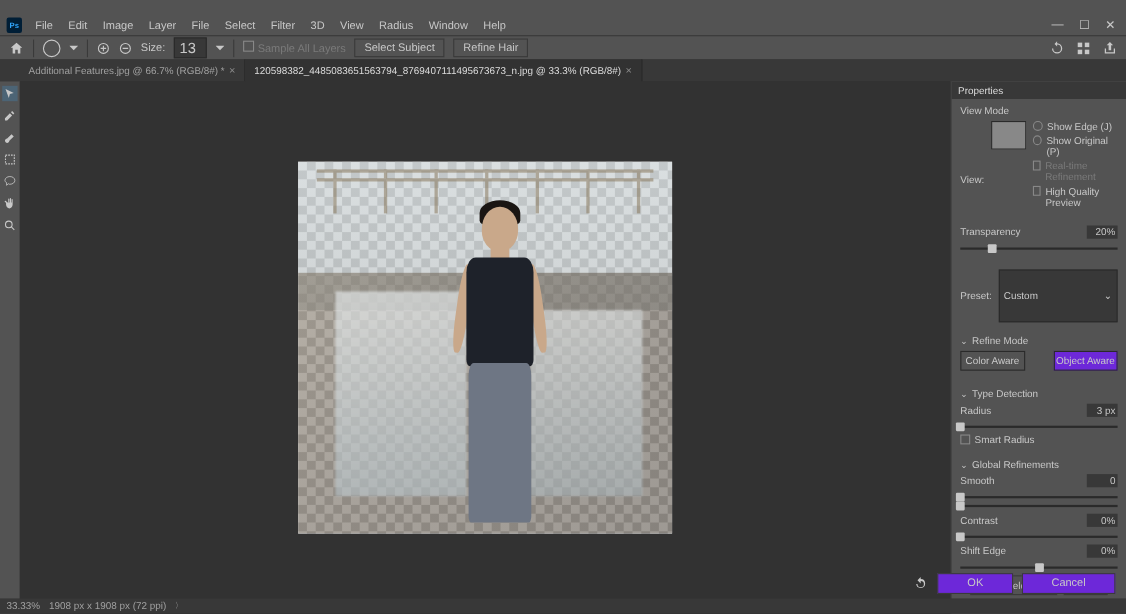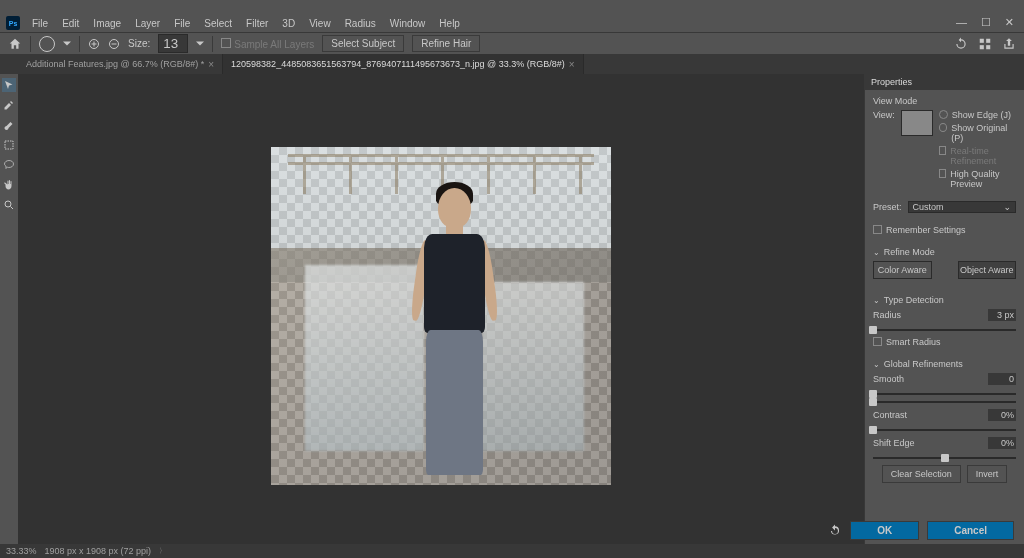--- a/index.html
+++ b/index.html
@@ -65,31 +65,31 @@
 .radio-row, .check-row { display: flex; align-items: flex-start; gap: 4px; cursor: pointer; }
 .radio-row.disabled { color: #7a7a7a; }
 .radio { width: 9px; height: 9px; border: 1px solid #888; border-radius: 50%; }
 .check { width: 9px; height: 9px; border: 1px solid #888; }
 .slider-row { display: flex; align-items: center; gap: 6px; margin: 4px 0 8px; }
 .slider-row .sl-label { flex: 1; }
 .slider-row .sl-value { width: 28px; text-align: right; background: #383838; padding: 1px 2px; }
 .slider-track { height: 2px; background: #2a2a2a; position: relative; margin-top: 2px; margin-bottom: 6px; }
 .slider-thumb { position: absolute; top: -3px; width: 8px; height: 8px; background: #c8c8c8; border-radius: 1px; transform: translateX(-50%); }
 .preset-row { display: flex; align-items: center; gap: 6px; }
-.preset-select { flex: 1; background: #383838; border: 1px solid #2a2a2a; padding: 0 4px; color: #c8c8c8; display: flex; justify-content: space-between; }
+.preset-select { flex: 1; background: #383838; border: 1px solid #2a2a2a; padding: 18px 4px; color: #c8c8c8; display: flex; justify-content: space-between; }
 .collapse-row { display: flex; align-items: center; gap: 4px; cursor: pointer; margin-bottom: 4px; }
 .collapse-row .chev { font-size: 8px; }
 .mode-toggle { display: flex; margin: 4px 0; gap: 26px; }
 .mode-toggle .mode-btn { flex: 1; text-align: center; padding: 3px 0; border: 1px solid #2a2a2a; cursor: pointer; }
-.mode-toggle .mode-btn.active { background: #404040; }
+.mode-toggle .mode-btn.active { background: #6d28d9; }
 .btn-row { display: flex; gap: 6px; justify-content: center; margin-top: 6px; }
 .btn-row .pbtn { border: 1px solid #3a3a3a; padding: 3px 8px; cursor: pointer; background: #535353; }
 .footer-btns { position: absolute; bottom: 18px; right: 10px; display: flex; gap: 8px; align-items: center; }
 .footer-btns .reset { width: 14px; height: 14px; cursor: pointer; fill: #c8c8c8; }
-.footer-btns .fbtn { border: 1px solid #3a3a3a; padding: 3px 26px; cursor: pointer; background: #0369a1; font-weight: bold; }
+.footer-btns .fbtn { border: 1px solid #3a3a3a; padding: 3px 26px; cursor: pointer; background: #6d28d9; }
 
 .statusbar { position: absolute; bottom: 0; left: 0; right: 0; height: 14px; background: #383838; display: flex; align-items: center; padding: 0 6px; gap: 8px; font-size: 9px; color: #a0a0a0; }
 .statusbar .chev { font-size: 7px; }
 </style>
 </head>
 <body>
 
 <div class="menubar">
   <div class="logo">Ps</div>
   <div class="menu-item">File</div>
@@ -236,21 +236,21 @@
       </div>
     </div>
   </div>
 
   <div class="properties">
     <div class="prop-header">Properties</div>
 
     <div class="prop-section">
       <div class="prop-label">View Mode</div>
       <div class="view-mode-row">
-        <div style="display:flex;flex-direction:column;align-items:flex-end;gap:2px;">
+        <div style="display:flex;flex-direction:column;align-items:flex-end;gap:2px;margin-top:48px;">
           <span>View:</span>
         </div>
         <div class="view-thumb"></div>
         <div class="view-opts">
           <div class="radio-row">
               <span class="radio"></span>
               <span>Show Edge (J)</span>
             </div>
           <div class="radio-row">
               <span class="radio"></span>
@@ -261,37 +261,40 @@
               <span>Real-time Refinement</span>
             </div>
           <div class="radio-row">
               <span class="check"></span>
               <span>High Quality Preview</span>
             </div>
         </div>
       </div>
     </div>
 
+    <div class="prop-section">
+      <div class="slider-row">
+        <span class="sl-label">Transparency</span>
+        <span class="sl-value">20%</span>
+      </div>
+      <div class="slider-track">
+          <div class="slider-thumb" style="left:20%"></div>
+        </div>
+    </div>
 
     <div class="prop-section">
       <div class="preset-row">
         <span>Preset:</span>
         <div class="preset-select">
           <span>Custom</span>
           <span>⌄</span>
         </div>
       </div>
     </div>
 
-    <div class="prop-section">
-      <div class="check-row">
-          <span class="check"></span>
-          <span>Remember Settings</span>
-        </div>
-    </div>
 
     <div class="prop-section">
       <div class="collapse-row">
           <span class="chev">⌄</span>
           <span>Refine Mode</span>
         </div>
       <div class="mode-toggle">
         <div class="mode-btn">Color Aware</div>
         <div class="mode-btn active">Object Aware</div>
       </div>

